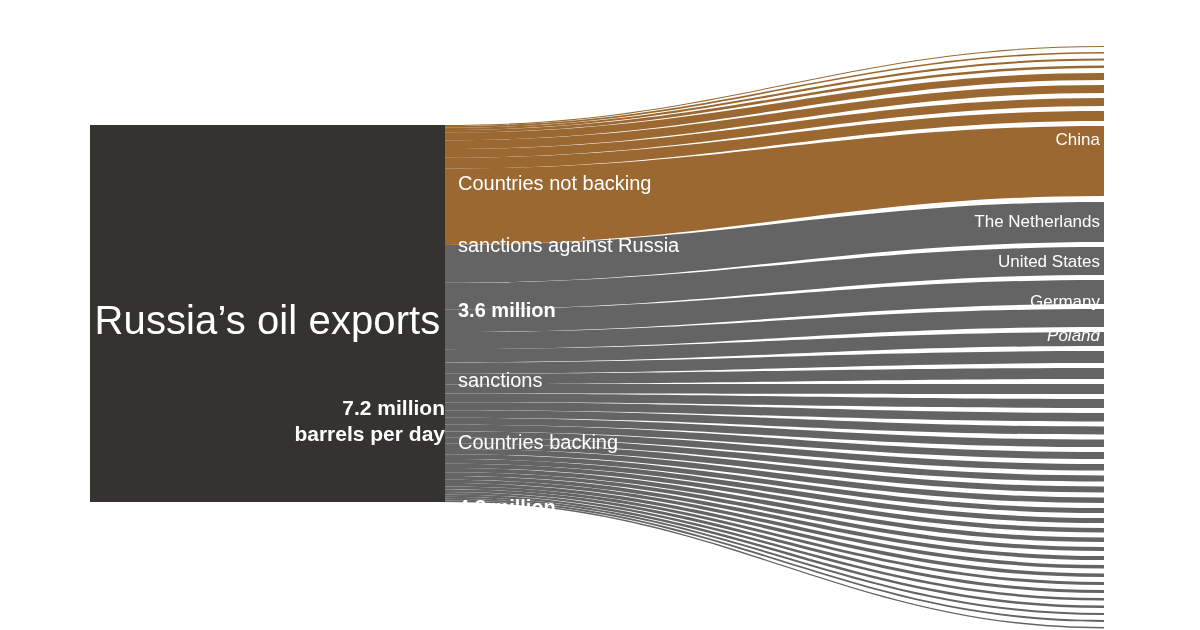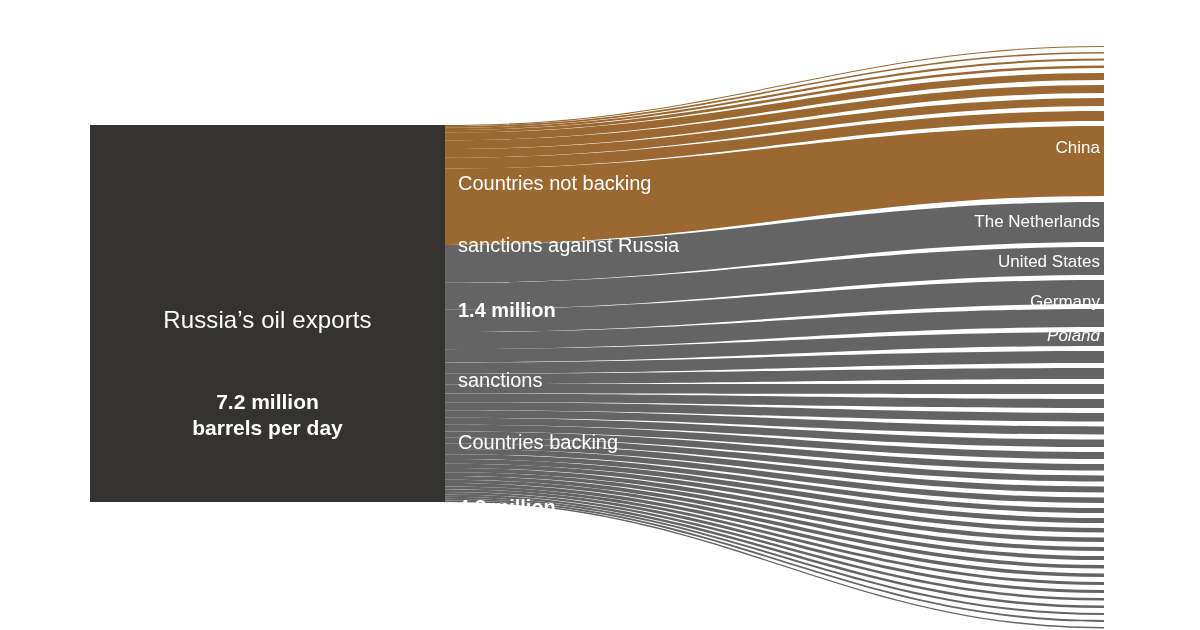--- a/index.html
+++ b/index.html
@@ -29,32 +29,33 @@
     white-space: pre;
   }
   
   #src-label {
     left: 90px;
     top: 265px;
     width: 355px;
     text-align: center;
   }
   #src-title {
-    font-size: 24px;
+    font-size: 40px;
     font-weight: 400;
     line-height: 38px;
     letter-spacing: 0.1px;
     display: block;
   }
   #src-value {
     font-size: 21px;
     font-weight: 700;
     line-height: 26px;
     display: block;
-    margin-top: 14px;
+    margin-top: 20px;
+    text-align: right;
   }
   
   .mid-block {
     left: 458px;
     width: 330px;
   }
   #mid-0 { top: 134px; }
   #mid-1 { top: 331px; }
   .mid-name {
     font-size: 20px;
@@ -136,28 +137,28 @@
   </svg>
 
   <div class="lbl" id="src-label">
     <span id="src-title">Russia’s oil exports</span>
     <span id="src-value"><span>7.2 million</span><br><span>barrels per day</span></span>
   </div>
 
   <div class="lbl mid-block" id="mid-0">
     <span class="mid-name">Countries not backing</span>
     <span class="mid-name">sanctions against Russia</span>
-    <span class="mid-value">1.4 million</span>
+    <span class="mid-value">3.6 million</span>
   </div>
 
   <div class="lbl mid-block" id="mid-1">
     <span class="mid-name">sanctions</span>
     <span class="mid-name">Countries backing</span>
     <span class="mid-value">4.8 million</span>
   </div>
 
-  <div class="dest-label" id="dest-china" style="top:138px;">China</div>
+  <div class="dest-label" id="dest-china" style="top:130px;">China</div>
   <div class="dest-label" id="dest-netherlands" style="top:212px;text-align:right;">The Netherlands</div>
   <div class="dest-label" id="dest-us" style="top:252px;text-align:center;">United States</div>
   <div class="dest-label" id="dest-germany" style="top:292px;">Germany</div>
   <div class="dest-label" id="dest-poland" style="top:326px;font-style:italic;">Poland</div>
 
 </div>
 
 </body></html>

